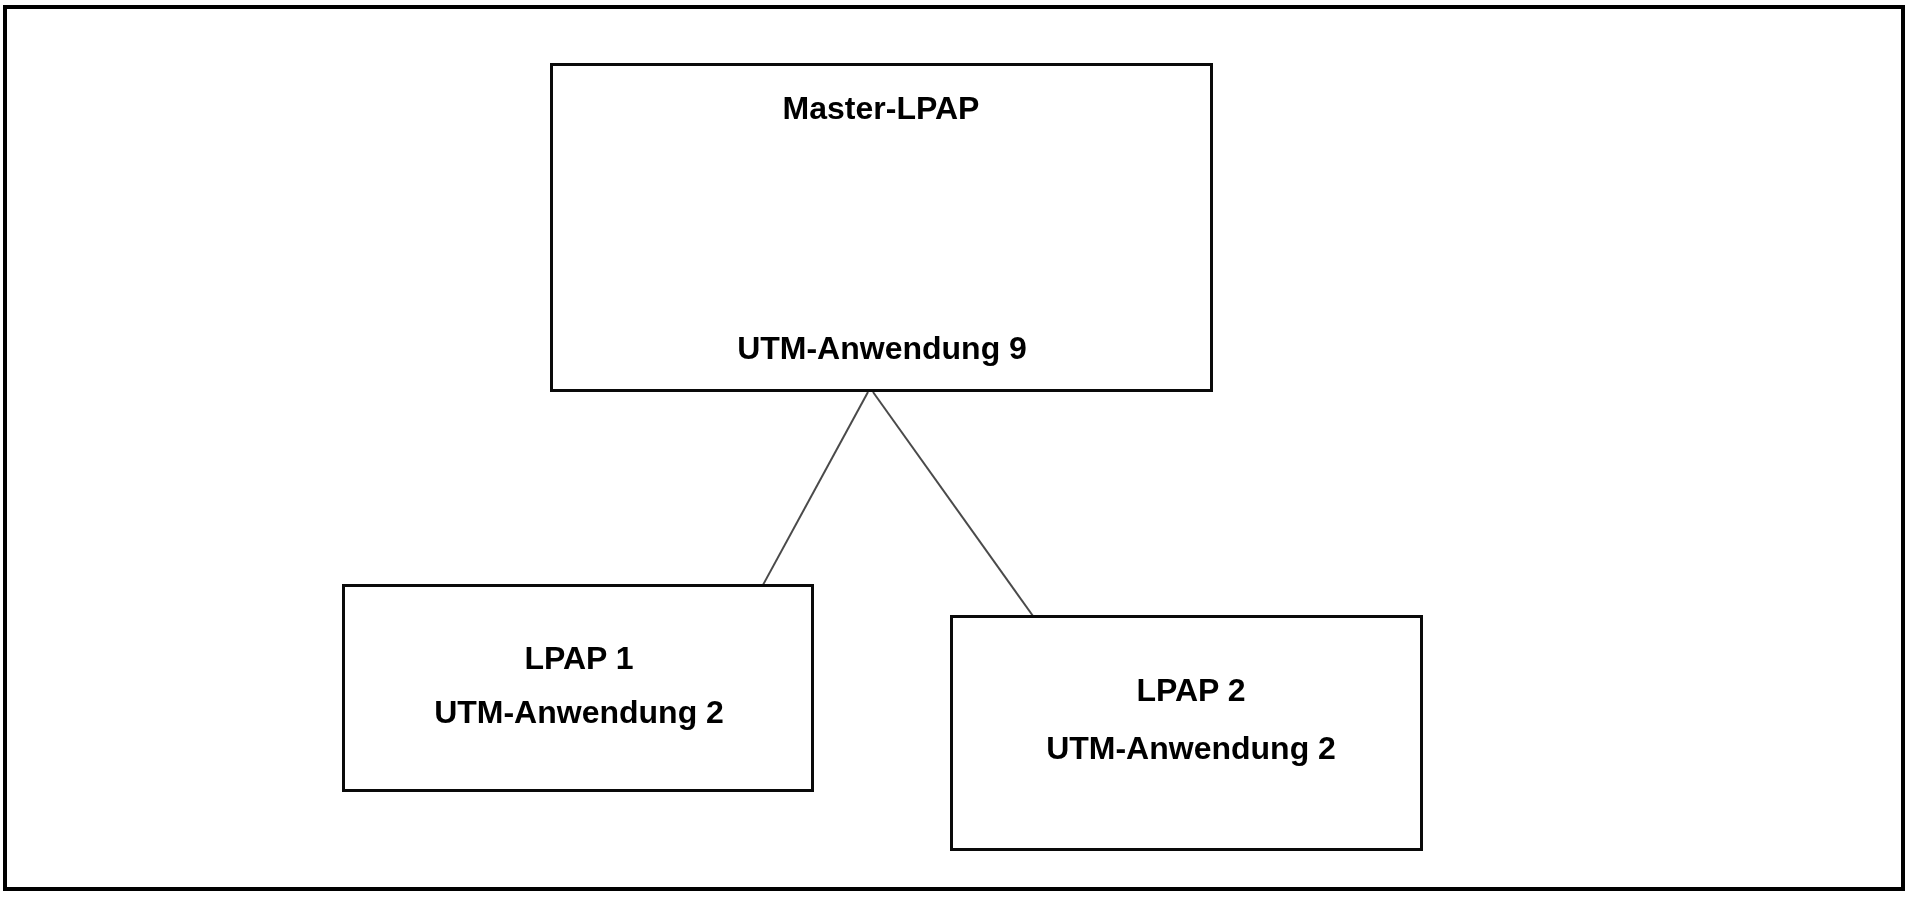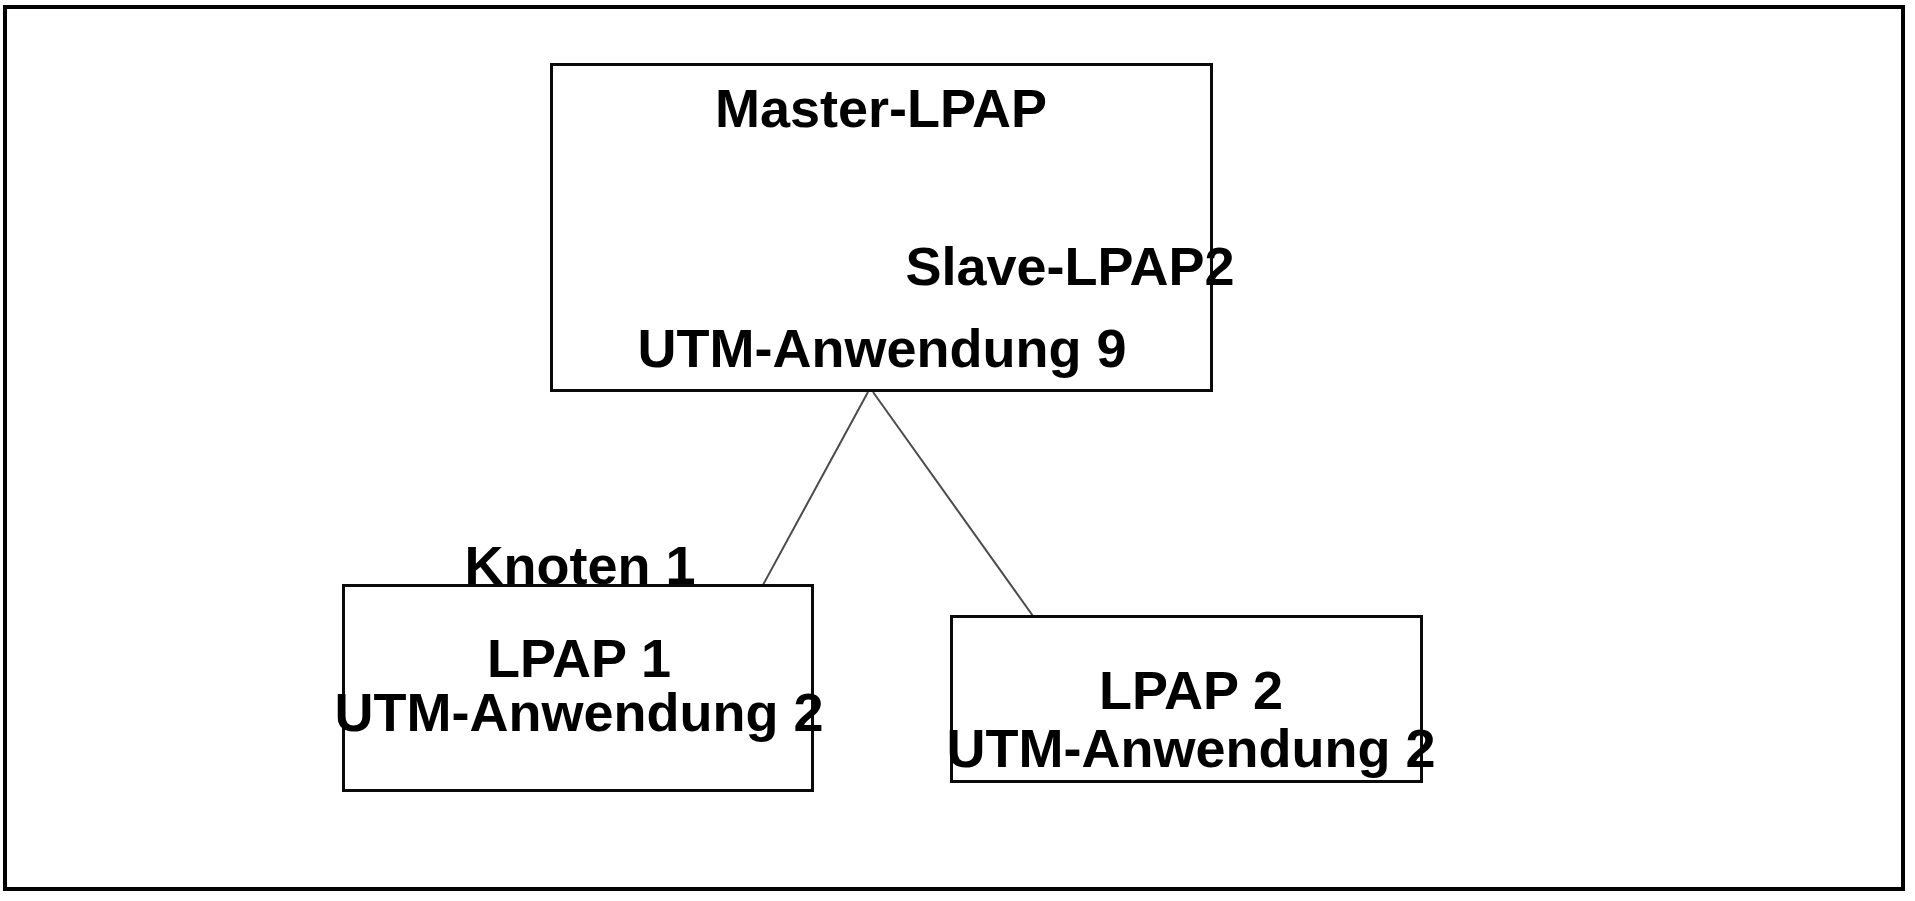--- a/index.html
+++ b/index.html
@@ -25,27 +25,27 @@
     box-sizing: border-box;
   }
   .node-box {
     position: absolute;
     border: 3px solid #0a0a0a;
     box-sizing: border-box;
     background: #ffffff;
   }
   #top-box    { left: 550px; top: 63px;  width: 663px; height: 329px; }
   #left-box   { left: 342px; top: 584px; width: 472px; height: 208px; }
-  #right-box  { left: 950px; top: 615px; width: 473px; height: 168px; }
+  #right-box  { left: 950px; top: 615px; width: 473px; height: 236px; }
 
   .lbl {
     position: absolute;
     transform: translate(-50%, -50%);
     font-weight: bold;
-    font-size: 54px;
+    font-size: 32px;
     line-height: 1;
     color: #000000;
     white-space: nowrap;
     text-align: center;
   }
   
   #master-lbl { left: 328px; top: 42px;  }
   #slave1-lbl { left: 152px; top: 200px; }
   #slave2-lbl { left: 517px; top: 200px; }
   #utm1-lbl   { left: 329px; top: 282px; }
@@ -82,25 +82,23 @@
 
   <svg id="connector-svg" viewBox="0 0 1915 901" xmlns="http://www.w3.org/2000/svg">
     <line x1="868" y1="132" x2="690" y2="246"></line>
     <line x1="884" y1="132" x2="1056" y2="248"></line>
     <line x1="868" y1="392" x2="745" y2="618"></line>
     <line x1="873" y1="392" x2="1033" y2="616"></line>
   </svg>
 
   <div id="top-box" class="node-box">
     <div id="master-lbl" class="lbl">Master-LPAP</div>
-    <div id="slave2-lbl" class="lbl">Slave-LPAP2</div>
     <div id="utm1-lbl" class="lbl">UTM-Anwendung 9</div>
   </div>
 
-  <div id="knoten1-lbl" class="lbl">Knoten 1</div>
 
   <div id="left-box" class="node-box">
     <div id="lpap1-lbl" class="lbl">LPAP 1</div>
     <div id="utm2l-lbl" class="lbl">UTM-Anwendung 2</div>
   </div>
 
   <div id="right-box" class="node-box">
     <div id="lpap2-lbl" class="lbl">LPAP 2</div>
     <div id="utm2r-lbl" class="lbl">UTM-Anwendung 2</div>
   </div>

